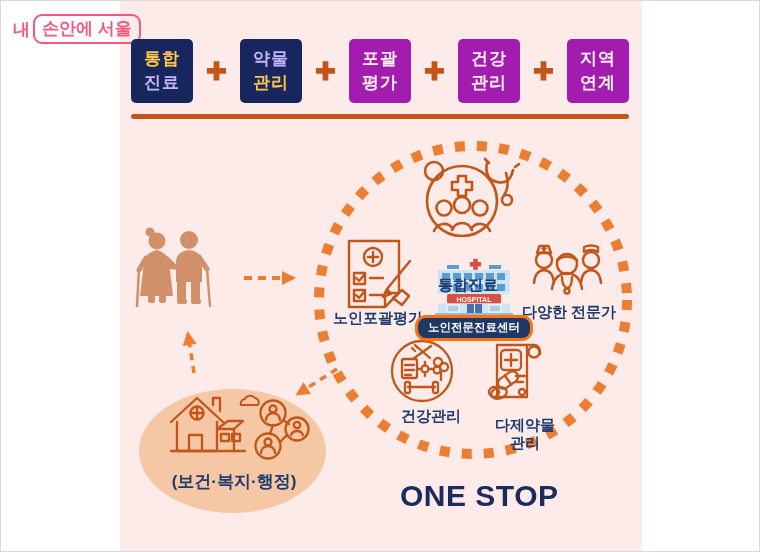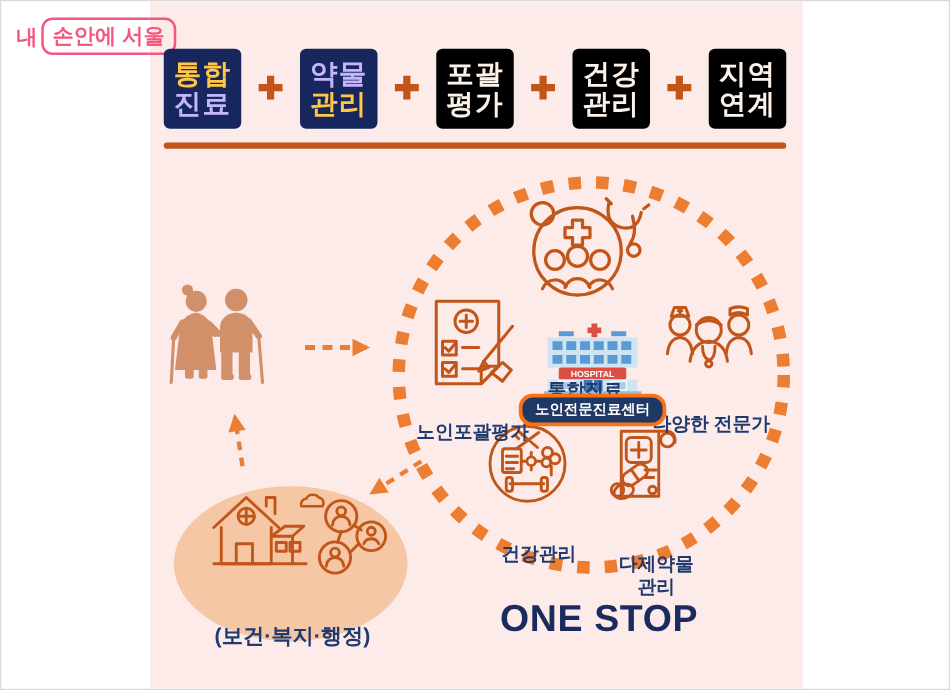--- a/index.html
+++ b/index.html
@@ -8,39 +8,39 @@
   #panel { position:absolute; left:119px; top:0; width:522px; height:552px; background:#fcebe9; }
 
   
   #logo { position:absolute; left:12px; top:13px; display:flex; align-items:center; gap:3px;
           color:#f4577f; font-weight:bold; font-size:17px; }
   #logo .logo-box { border:2px solid #f4577f; border-radius:9px; padding:1px 7px 2px 7px; }
 
   
   #top-row { position:absolute; left:130px; top:38px; display:flex; align-items:center; height:64px; }
   .box { width:62px; height:64px; border-radius:5px; display:flex; flex-direction:column;
-         justify-content:center; align-items:center; font-weight:bold; font-size:22px;
+         justify-content:center; align-items:center; font-weight:bold; font-size:17px;
          line-height:24px; letter-spacing:1px; }
   .box.navy { background:#17265c; }
-  .box.orange { background:#000000; color:#fdf2e9; }
+  .box.orange { background:#a21caf; color:#fdf2e9; }
   .gold { color:#ffc648; }
   .cream { color:#c4b5fd; }
   .plus { width:47px; text-align:center; color:#c2561a; font-size:25px; font-weight:bold; }
 
   #divider { position:absolute; left:130px; top:113px; width:498px; height:5px;
              background:#c2561a; border-radius:3px; }
 
   
   #oval { position:absolute; left:138px; top:388px; width:187px; height:124px;
           border-radius:50%; background:#f5c7a4; }
 
   svg.layer { position:absolute; left:0; top:0; width:760px; height:552px; pointer-events:none; }
 
   .lbl { position:absolute; transform:translateX(-50%); color:#1e3a6e; font-weight:bold;
-         font-size:15px; white-space:nowrap; text-align:center;margin-top:27px; }
+         font-size:15px; white-space:nowrap; text-align:center; }
   #badge { position:absolute; left:473px; top:314px; transform:translateX(-50%);
            background:#203864; color:#ffffff; font-weight:bold; font-size:11.5px;
            padding:2px 10px 3px 10px; border-radius:11px; border:3px solid #f97316; white-space:nowrap; }
   #label-bottom-right { line-height:18px; }
   #community-title { font-size:15px; }
   #community-sub { font-size:17px; }
   #one-stop { position:absolute; left:399px; top:478px; color:#1b2b5e; font-weight:bold;
               font-size:30px; letter-spacing:0.5px; }
 </style>
 </head>

